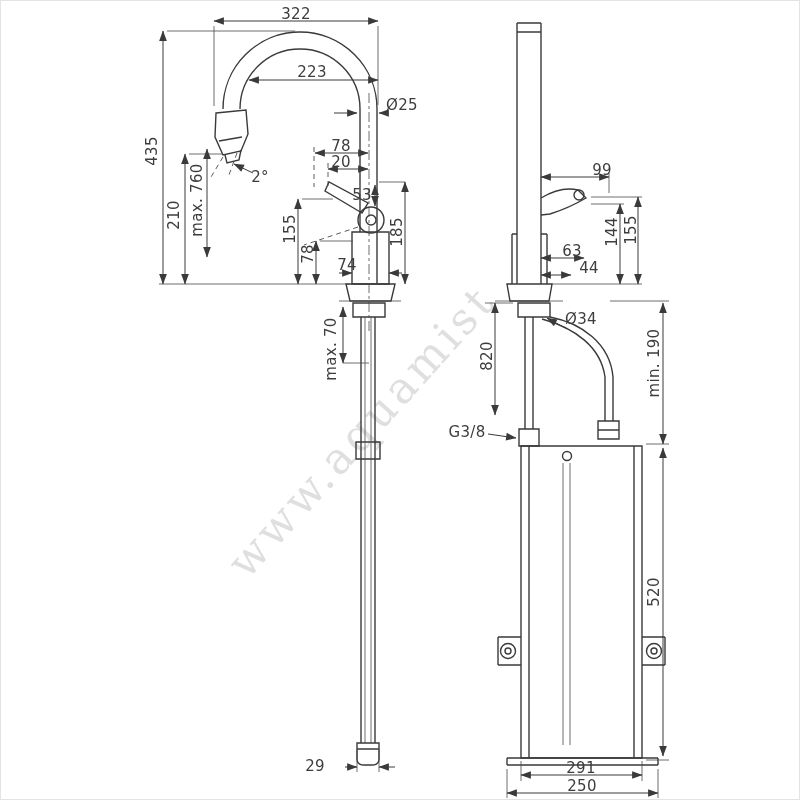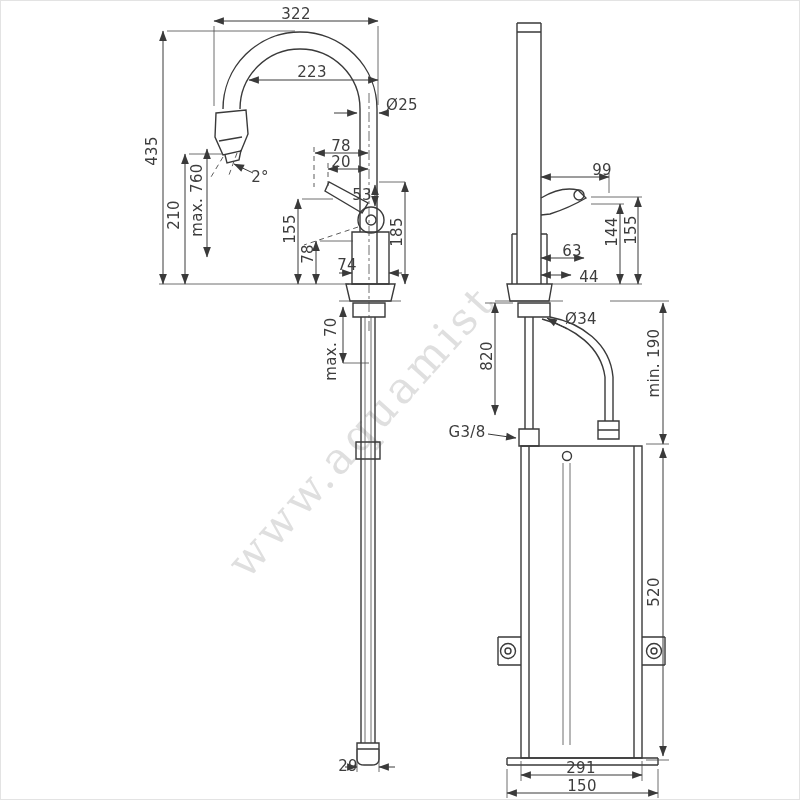--- a/index.html
+++ b/index.html
@@ -138,28 +138,28 @@
   <span class="dim rot" style="left:196px;top:199px">max. 760</span>
   <span class="dim" style="left:259px;top:176px">2°</span>
   <span class="dim" style="left:340px;top:145px">78</span>
   <span class="dim" style="left:340px;top:161px">20</span>
   <span class="dim" style="left:361px;top:194px">53</span>
   <span class="dim rot" style="left:289px;top:228px">155</span>
   <span class="dim rot" style="left:307px;top:253px">78</span>
   <span class="dim" style="left:346px;top:264px">74</span>
   <span class="dim rot" style="left:396px;top:231px">185</span>
   <span class="dim rot" style="left:330px;top:348px">max. 70</span>
-  <span class="dim" style="left:347px;top:765px">29</span>
+  <span class="dim" style="left:314px;top:765px">29</span>
 
   <span class="dim" style="left:601px;top:169px">99</span>
   <span class="dim" style="left:571px;top:250px">63</span>
-  <span class="dim" style="left:588px;top:276px">44</span>
+  <span class="dim" style="left:588px;top:267px">44</span>
   <span class="dim rot" style="left:611px;top:231px">144</span>
   <span class="dim rot" style="left:630px;top:229px">155</span>
   <span class="dim" style="left:580px;top:318px">Ø34</span>
   <span class="dim rot" style="left:486px;top:355px">820</span>
   <span class="dim" style="left:466px;top:431px">G3/8</span>
   <span class="dim rot" style="left:653px;top:362px">min. 190</span>
   <span class="dim rot" style="left:653px;top:591px">520</span>
   <span class="dim" style="left:580px;top:767px">291</span>
-  <span class="dim" style="left:581px;top:785px">150</span>
+  <span class="dim" style="left:581px;top:785px">250</span>
 
 </div>
 
 </body></html>

